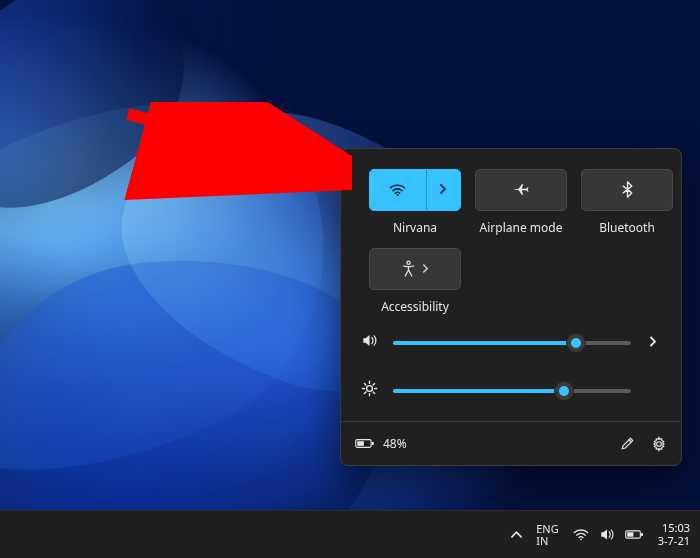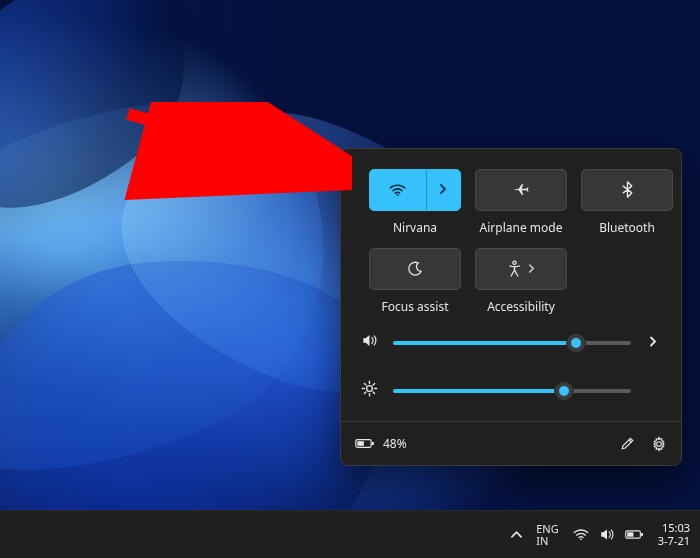--- a/index.html
+++ b/index.html
@@ -162,30 +162,20 @@
         <span class="ico">
           <svg width="11" height="17" viewBox="0 0 12 20" fill="none" stroke="#e6e6e6" stroke-width="1.6" stroke-linejoin="round" stroke-linecap="round">
             <path d="M6 1 L6 19 L11 14 L1 6 M6 1 L11 6 L1 14"></path>
           </svg>
         </span>
       </div>
       <div class="tile-label">Bluetooth</div>
     </div>
 
 
-    <div class="tile">
-      <div class="btn">
-        <span class="ico">
-          <svg width="16" height="16" viewBox="0 0 20 20" fill="none" stroke="#e6e6e6" stroke-width="1.6">
-            <path d="M14 2.5 A8 8 0 1 0 17.5 13 A6 6 0 0 1 14 2.5 Z"></path>
-          </svg>
-        </span>
-      </div>
-      <div class="tile-label">Focus assist</div>
-    </div>
 
     <div class="tile">
       <div class="btn" style="gap:6px">
         <span class="ico">
           <svg width="15" height="17" viewBox="0 0 18 20" fill="none" stroke="#e6e6e6" stroke-width="1.5" stroke-linecap="round">
             <circle cx="9" cy="3" r="2"></circle>
               <path d="M3 7 L9 8 L15 7"></path>
               <path d="M9 8 L9 12"></path>
               <path d="M9 12 L5 19"></path>
               <path d="M9 12 L13 19"></path>

